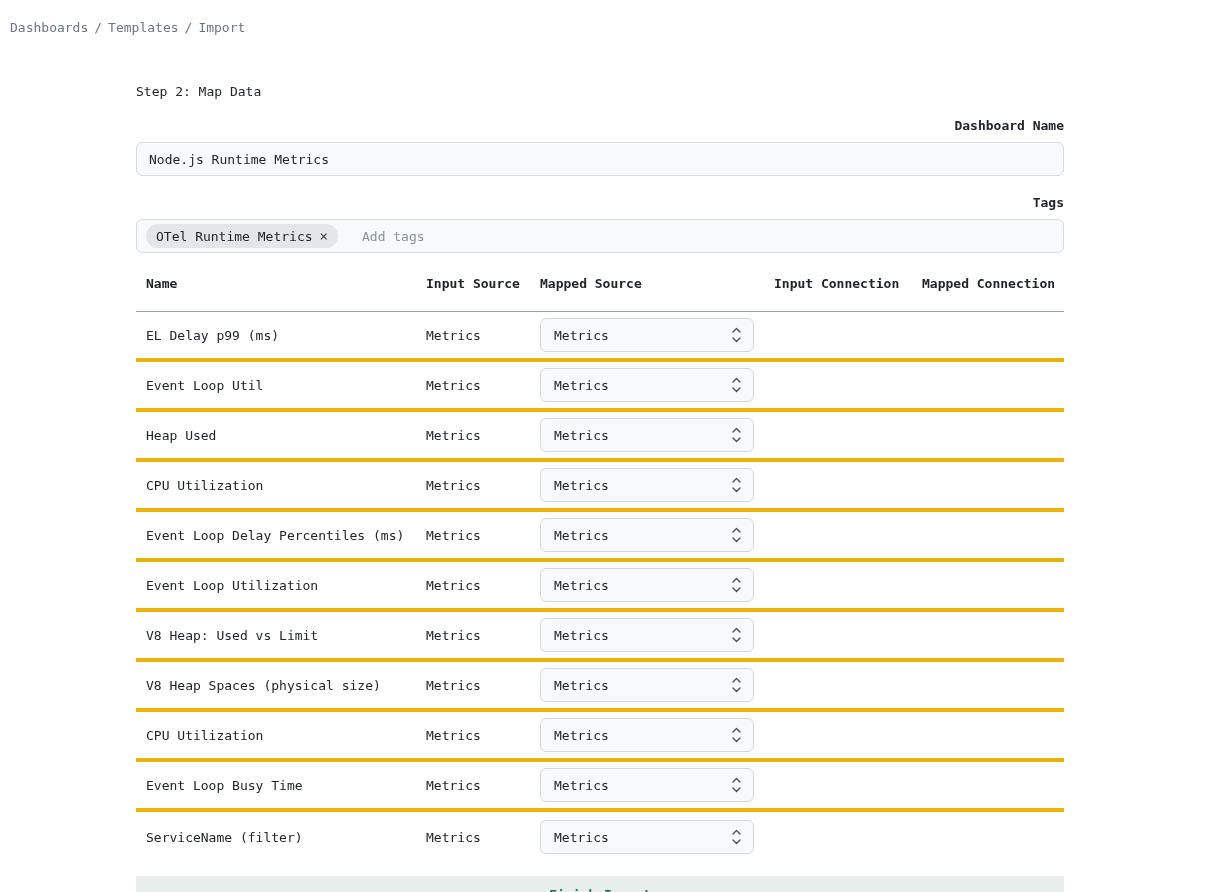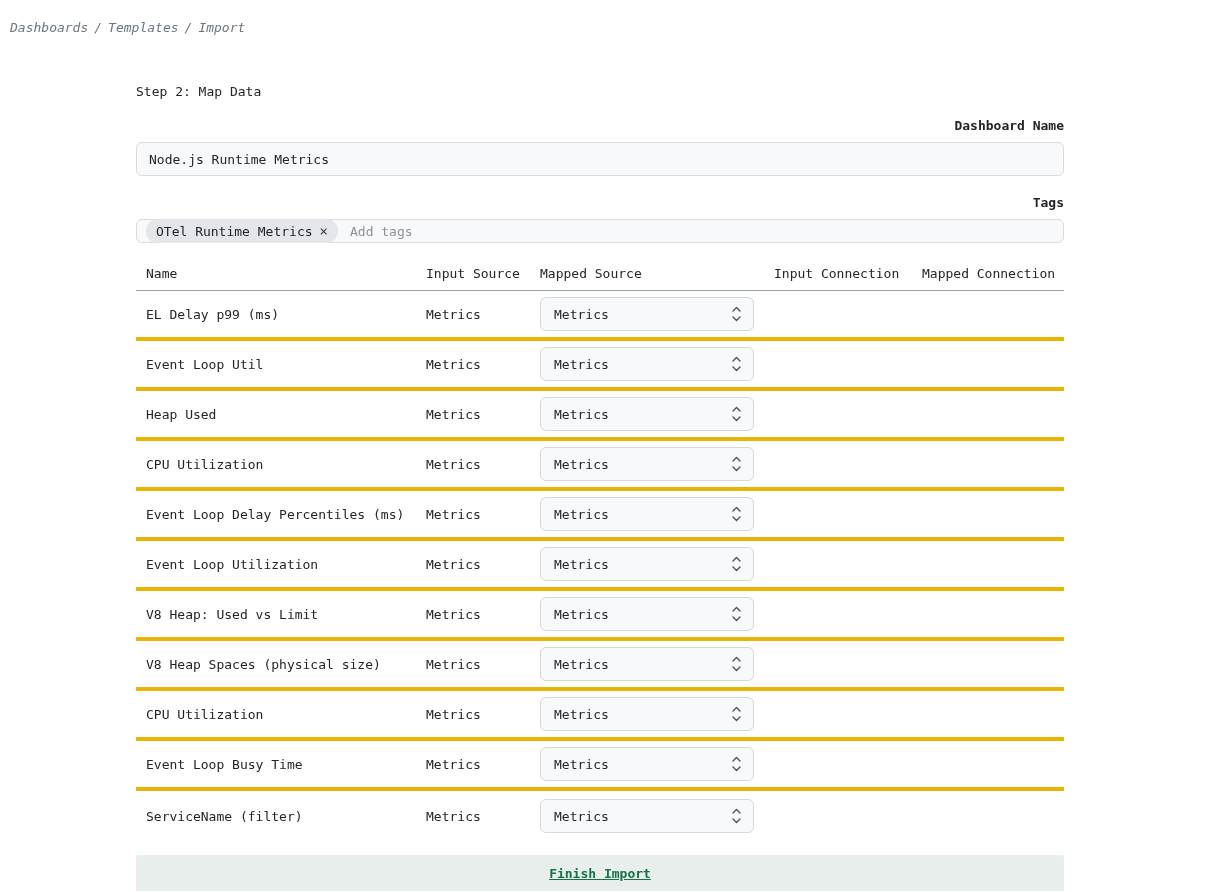--- a/index.html
+++ b/index.html
@@ -10,21 +10,20 @@
     width: 1210px;
     height: 892px;
     font-family: "DejaVu Sans Mono", "Liberation Mono", monospace;
     font-size: 13px;
     color: #212529;
   }
   .breadcrumb {
     padding: 20px 0 0 10px;
     color: #6c757d;
     white-space: pre;
-    font-style: italic;
   }
   .breadcrumb .sep { padding: 0 6px; }
   .container {
     width: 928px;
     margin-left: 136px;
   }
   .step-title {
     margin-top: 49px;
     font-weight: normal;
   }
@@ -42,27 +41,28 @@
     border: 1px solid #d8dbdf;
     border-radius: 6px;
     padding: 12px 12px;
     font: inherit;
     color: #212529;
     outline: none;
   }
   .tags-box {
     margin-top: 9px;
     width: 100%;
-    height: 24px;
+    height: 34px;
     background: #f8f9fa;
     border: 1px solid #d8dbdf;
     border-radius: 6px;
     display: flex;
     align-items: center;
     padding: 0 9px;
+    gap: 12px;
   }
   .chip {
     background: #e4e6ea;
     border-radius: 12px;
     height: 24px;
     display: inline-flex;
     align-items: center;
     padding: 0 10px;
     gap: 7px;
     color: #212529;
@@ -84,22 +84,22 @@
     margin-left: 10px;
     min-width: 60px;
   }
   .tags-input::placeholder { color: #8a9199; opacity: 1; }
   .text-input::placeholder { color: #8a9199; opacity: 1; }
 
   .map-table { margin-top: 23px; }
   .thead {
     display: grid;
     grid-template-columns: 290px 114px 234px 148px 1fr;
-    font-weight: normal;
-    padding-bottom: 9px;
+    font-weight: bold;
+    padding-bottom: 20px;
     border-bottom: 1px solid #98a1aa;
   }
   .thead > div:first-child { padding-left: 10px; }
   .trow {
     display: grid;
     grid-template-columns: 290px 114px 234px 148px 1fr;
     align-items: center;
     height: 50px;
     border-bottom: 4px solid #eab308;
   }

